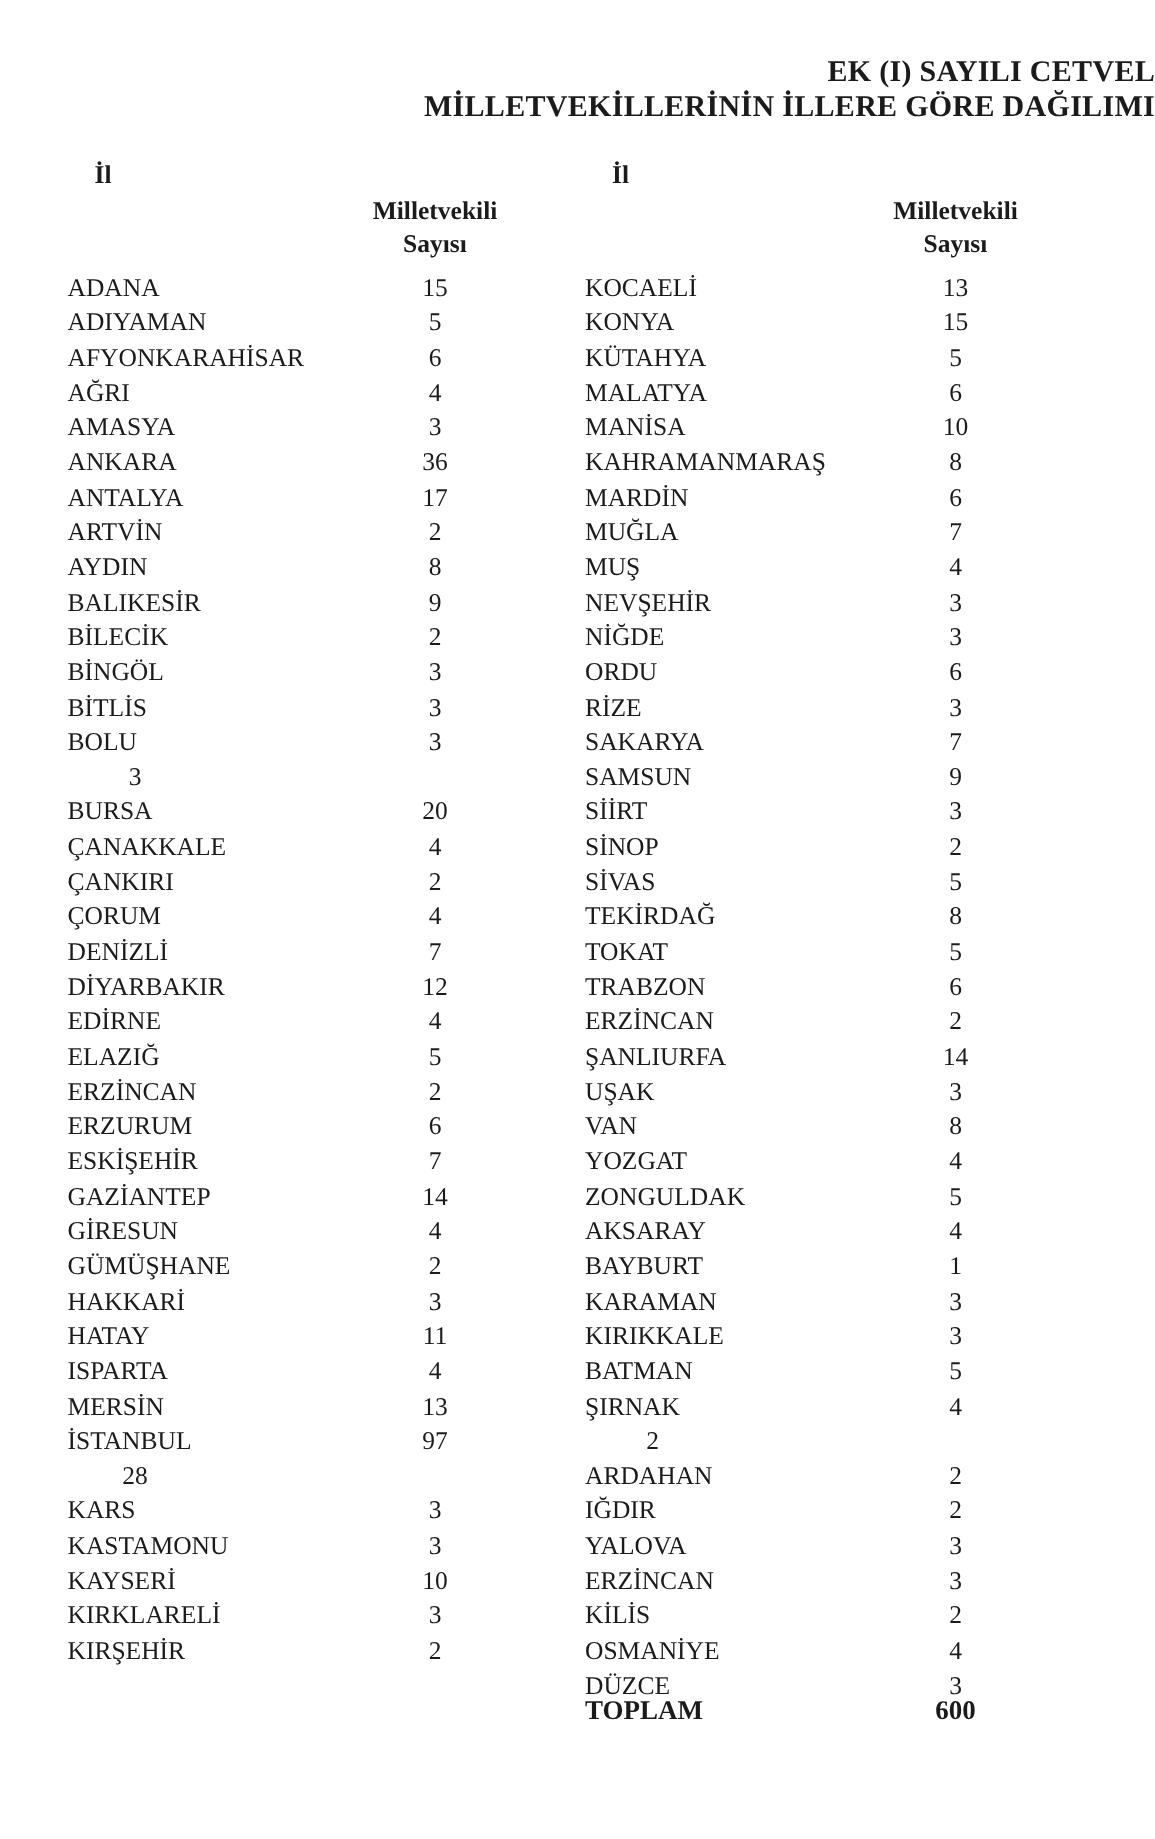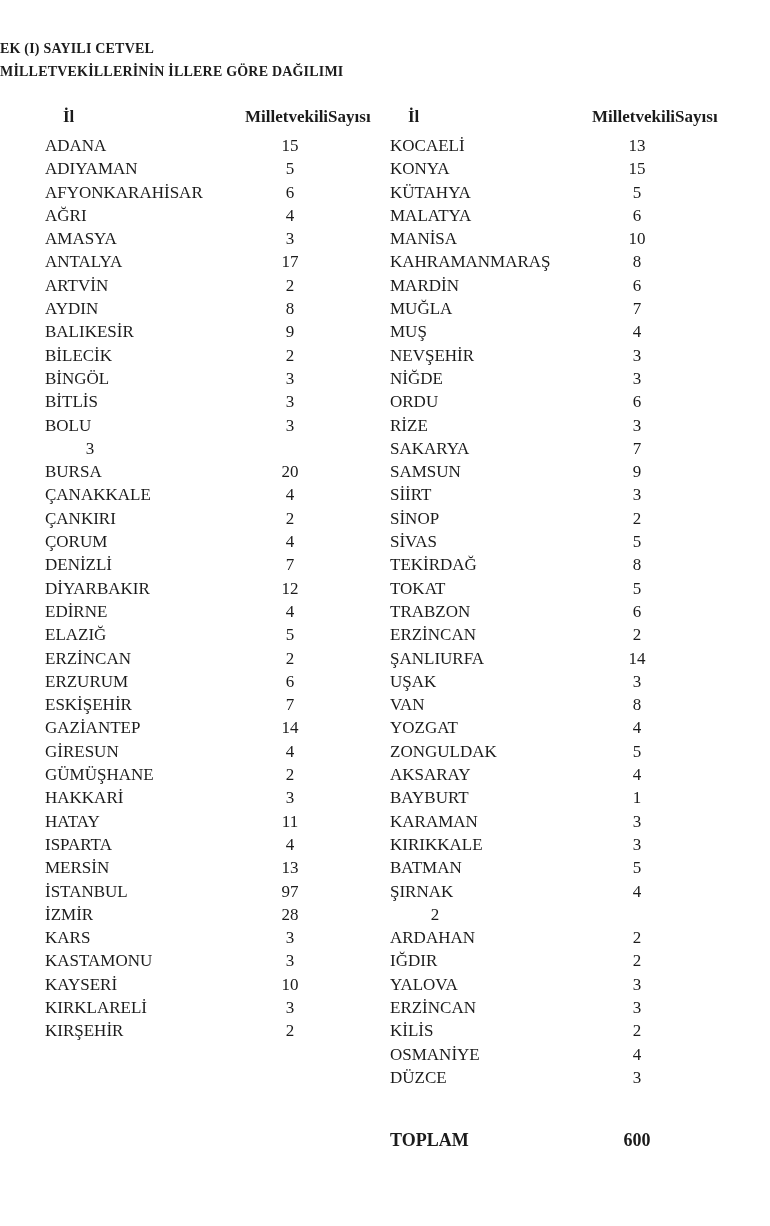--- a/index.html
+++ b/index.html
@@ -14,23 +14,23 @@
     background: #ffffff;
     font-family: "Liberation Serif", "DejaVu Serif", serif;
     color: #1b1b1b;
     overflow: hidden;
   }
   .doc-title {
     position: absolute;
     top: 37px;
     left: 0;
     width: 100%;
-    text-align: left;
+    text-align: right;
     font-weight: bold;
-    font-size: 14px;
+    font-size: 20px;
     line-height: 23px;
     letter-spacing: 0.2px;
   }
   .colgroup {
     position: absolute;
     top: 106px;
   }
   .colgroup.left  { left: 45px;  width: 290px; }
   .colgroup.right { left: 390px; width: 292px; }
   .hdr-row {
@@ -46,21 +46,23 @@
     white-space: nowrap;
   }
   .val-col {
     width: 90px;
     text-align: center;
     flex-shrink: 0;
     white-space: nowrap;
   }
   .hdr-stack {
     display: flex;
+    flex-direction: column;
     align-items: center;
+    margin-top: 24px;
   }
   .rows { margin-top: 6px; }
   .row {
     display: flex;
     height: 23.3px;
     line-height: 23.3px;
     font-size: 17px;
   }
   .total-row {
     position: absolute;
@@ -108,20 +110,24 @@
         </div>
         <div class="row">
           <span class="name-col">AĞRI</span>
           <span class="val-col">4</span>
         </div>
         <div class="row">
           <span class="name-col">AMASYA</span>
           <span class="val-col">3</span>
         </div>
         <div class="row">
+          <span class="name-col">ANKARA</span>
+          <span class="val-col">36</span>
+        </div>
+        <div class="row">
           <span class="name-col">ANTALYA</span>
           <span class="val-col">17</span>
         </div>
         <div class="row">
           <span class="name-col">ARTVİN</span>
           <span class="val-col">2</span>
         </div>
         <div class="row">
           <span class="name-col">AYDIN</span>
           <span class="val-col">8</span>
@@ -219,21 +225,20 @@
         </div>
         <div class="row">
           <span class="name-col">MERSİN</span>
           <span class="val-col">13</span>
         </div>
         <div class="row">
           <span class="name-col">İSTANBUL</span>
           <span class="val-col">97</span>
         </div>
         <div class="row">
-          <span class="name-col">İZMİR</span>
           <span class="val-col">28</span>
         </div>
         <div class="row">
           <span class="name-col">KARS</span>
           <span class="val-col">3</span>
         </div>
         <div class="row">
           <span class="name-col">KASTAMONU</span>
           <span class="val-col">3</span>
         </div>

